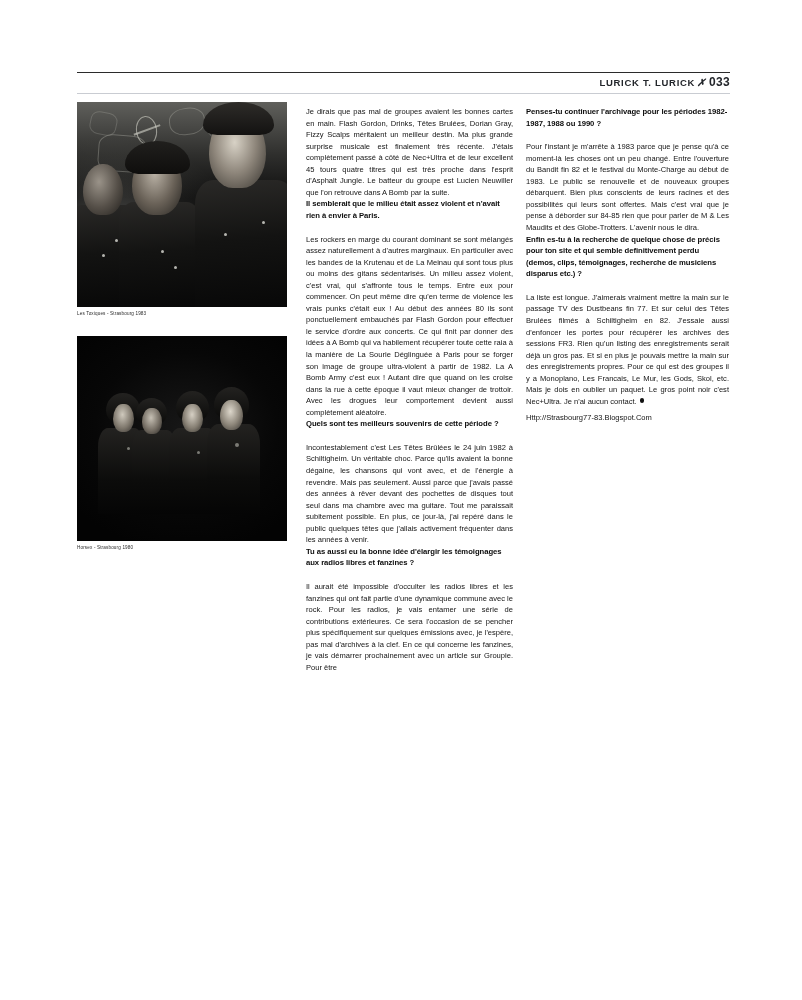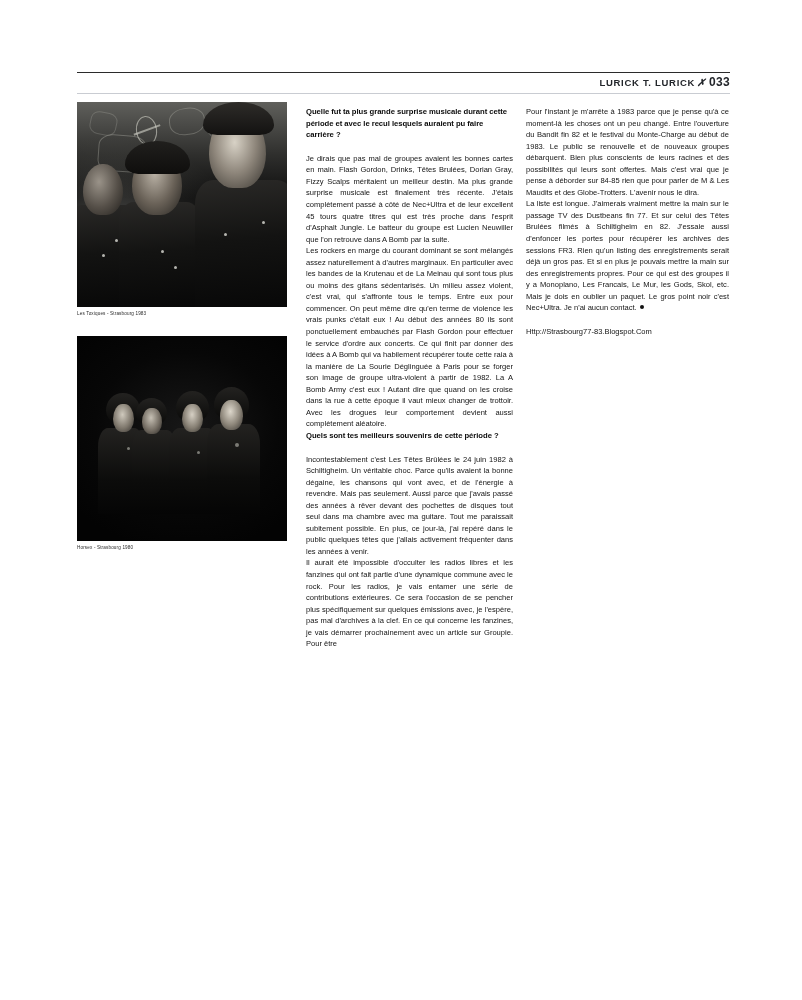--- a/index.html
+++ b/index.html
@@ -233,21 +233,21 @@
   }
   .a {
     margin: 0 0 11px 0;
     text-align: justify;
     hyphens: manual;
   }
   .a:last-child { margin-bottom: 0; }
   .q + .a { margin-top: 12px; }
 
   .url {
-    margin-top: 12px;
+    margin-top: 5px;
     text-align: left;
     font-size: 7.55px;
     line-height: 11.55px;
   }
   .enddot {
     display: inline-block;
     width: 4.5px; height: 4.5px;
     border-radius: 50%;
     background: #111;
     margin-left: 3px;
@@ -316,47 +316,50 @@
         <div class="p2-glint" style="left:75%;top:52%;width:4px;height:4px"></div>
       </div>
       <div class="caption">Horsex - Strasbourg 1980</div>
     </div>
 
   </div>
 
   <div class="col col-1">
 
     <div>
-      <p class="q">Quelle fut ta plus grande surprise musicale durant cette période et avec le recul lesquels auraient pu faire carrière ?</p>
       <p class="a">Je dirais que pas mal de groupes avaient les bonnes cartes en main. Flash Gordon, Drinks, Têtes Brulées, Dorian Gray, Fizzy Scalps méritaient un meilleur destin. Ma plus grande surprise musicale est finalement très récente. J'étais complètement passé à côté de Nec+Ultra et de leur excellent 45 tours quatre titres qui est très proche dans l'esprit d'Asphalt Jungle. Le batteur du groupe est Lucien Neuwiller que l'on retrouve dans A Bomb par la suite.</p>
     </div>
 
     <div>
+      <p class="q">Il semblerait que le milieu était assez violent et n'avait rien à envier à Paris.</p>
       <p class="a">Les rockers en marge du courant dominant se sont mélangés assez naturellement à d'autres marginaux. En particulier avec les bandes de la Krutenau et de La Meinau qui sont tous plus ou moins des gitans sédentarisés. Un milieu assez violent, c'est vrai, qui s'affronte tous le temps. Entre eux pour commencer. On peut même dire qu'en terme de violence les vrais punks c'était eux ! Au début des années 80 ils sont ponctuellement embauchés par Flash Gordon pour effectuer le service d'ordre aux concerts. Ce qui finit par donner des idées à A Bomb qui va habilement récupérer toute cette raia à la manière de La Sourie Déglinguée à Paris pour se forger son image de groupe ultra-violent à partir de 1982. La A Bomb Army c'est eux ! Autant dire que quand on les croise dans la rue à cette époque il vaut mieux changer de trottoir. Avec les drogues leur comportement devient aussi complètement aléatoire.</p>
     </div>
 
     <div>
       <p class="q">Quels sont tes meilleurs souvenirs de cette période ?</p>
       <p class="a">Incontestablement c'est Les Têtes Brûlées le 24 juin 1982 à Schiltigheim. Un véritable choc. Parce qu'ils avaient la bonne dégaine, les chansons qui vont avec, et de l'énergie à revendre. Mais pas seulement. Aussi parce que j'avais passé des années à rêver devant des pochettes de disques tout seul dans ma chambre avec ma guitare. Tout me paraissait subitement possible. En plus, ce jour-là, j'ai repéré dans le public quelques têtes que j'allais activement fréquenter dans les années à venir.</p>
     </div>
 
     <div>
+      <p class="q">Tu as aussi eu la bonne idée d'élargir les témoignages aux radios libres et fanzines ?</p>
       <p class="a">Il aurait été impossible d'occulter les radios libres et les fanzines qui ont fait partie d'une dynamique commune avec le rock. Pour les radios, je vais entamer une série de contributions extérieures. Ce sera l'occasion de se pencher plus spécifiquement sur quelques émissions avec, je l'espère, pas mal d'archives à la clef. En ce qui concerne les fanzines, je vais démarrer prochainement avec un article sur Groupie. Pour être</p>
     </div>
 
   </div>
 
   <div class="col col-2">
 
 
     <div>
+      <p class="q">Penses-tu continuer l'archivage pour les périodes 1982-1987, 1988 ou 1990 ?</p>
       <p class="a">Pour l'instant je m'arrête à 1983 parce que je pense qu'à ce moment-là les choses ont un peu changé. Entre l'ouverture du Bandit fin 82 et le festival du Monte-Charge au début de 1983. Le public se renouvelle et de nouveaux groupes débarquent. Bien plus conscients de leurs racines et des possibilités qui leurs sont offertes. Mais c'est vrai que je pense à déborder sur 84-85 rien que pour parler de M &amp; Les Maudits et des Globe-Trotters. L'avenir nous le dira.</p>
     </div>
 
     <div>
+      <p class="q">Enfin es-tu à la recherche de quelque chose de précis pour ton site et qui semble definitivement perdu (demos, clips, témoignages, recherche de musiciens disparus etc.) ?</p>
       <p class="a"><span>La liste est longue. J'aimerais vraiment mettre la main sur le passage TV des Dustbeans fin 77. Et sur celui des Têtes Brulées filmés à Schiltigheim en 82. J'essaie aussi d'enfoncer les portes pour récupérer les archives des sessions FR3. Rien qu'un listing des enregistrements serait déjà un gros pas. Et si en plus je pouvais mettre la main sur des enregistrements propres. Pour ce qui est des groupes il y a Monoplano, Les Francais, Le Mur, les Gods, Skol, etc. Mais je dois en oublier un paquet. Le gros point noir c'est Nec+Ultra. Je n'ai aucun contact.</span><span class="enddot"></span></p>
     </div>
 
     <p class="url">Http://Strasbourg77-83.Blogspot.Com</p>
 
   </div>
 
 </div>
 
 </body></html>

